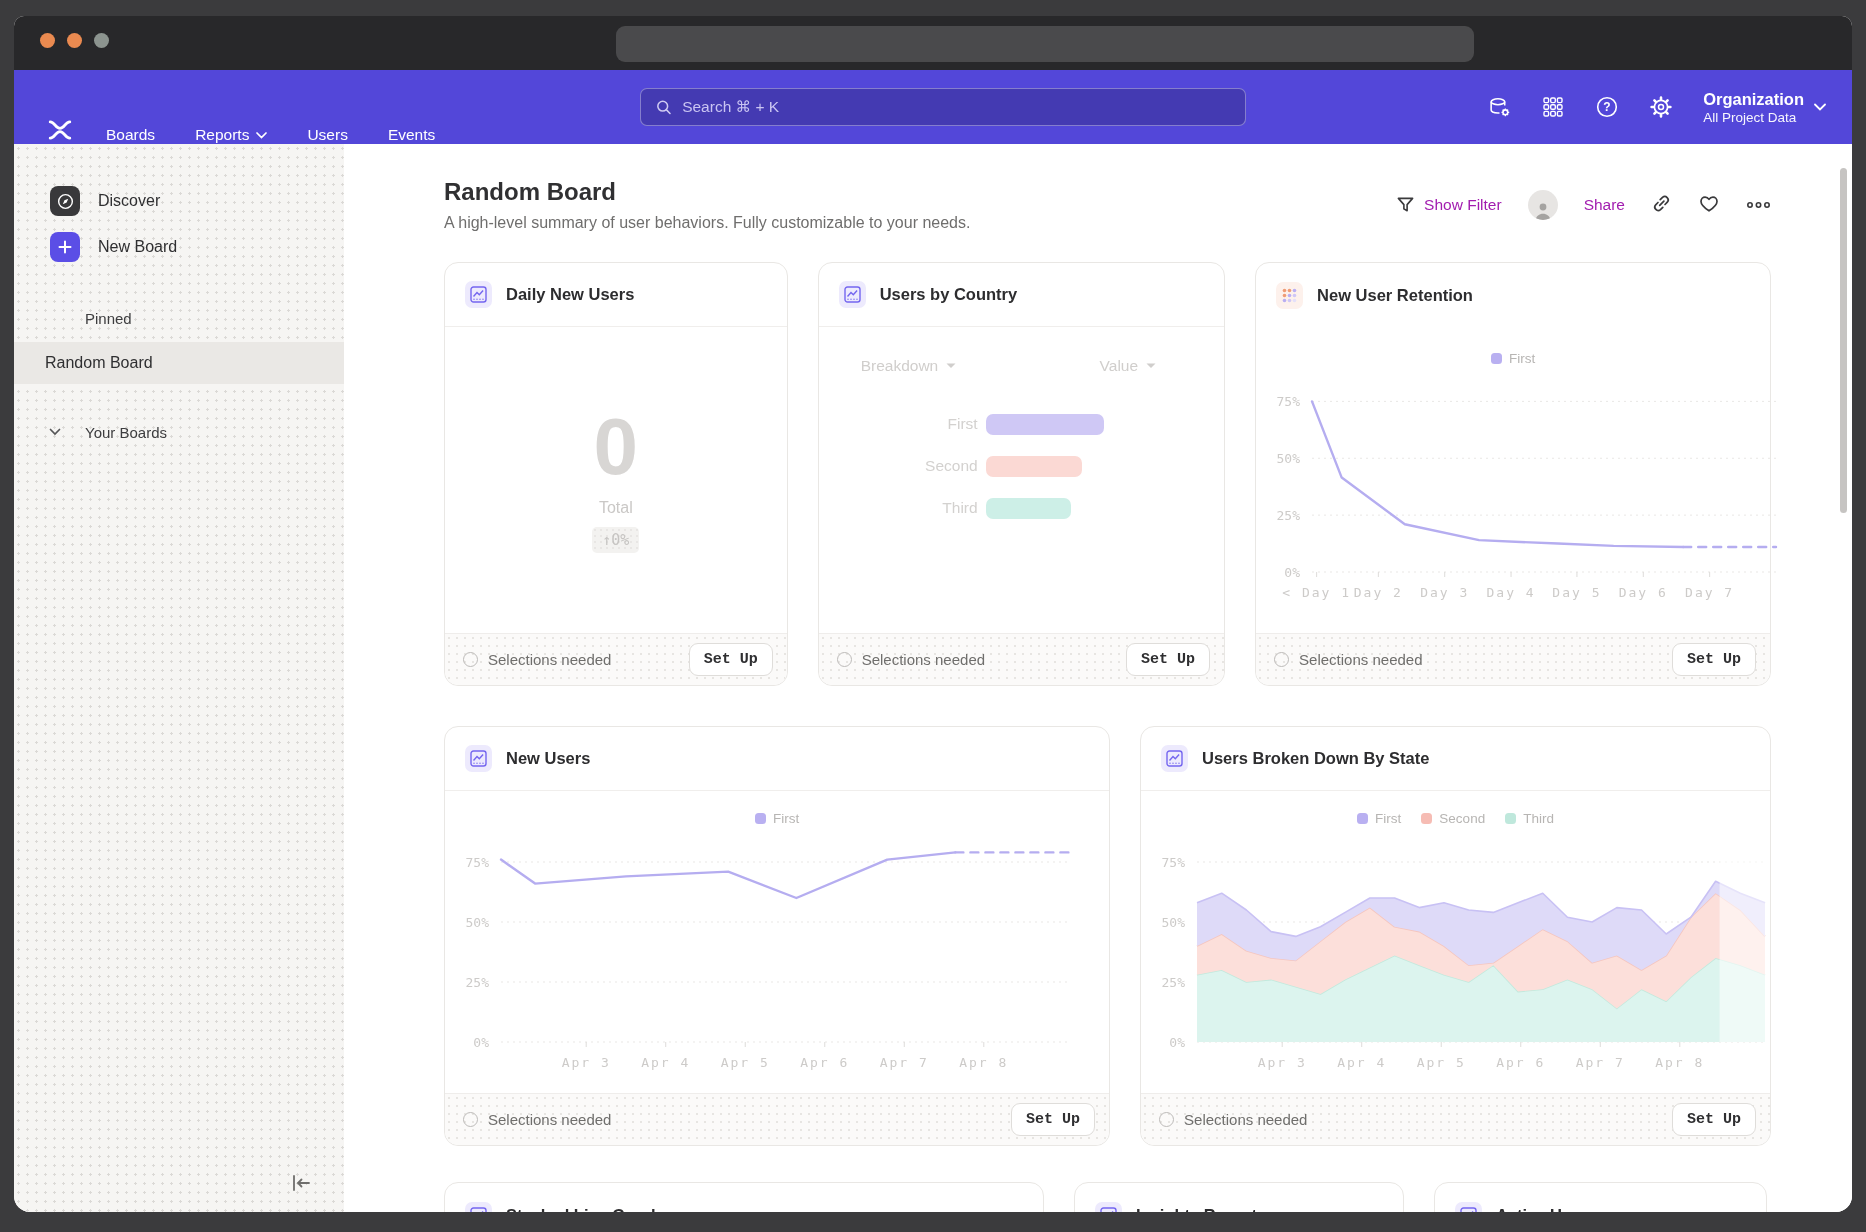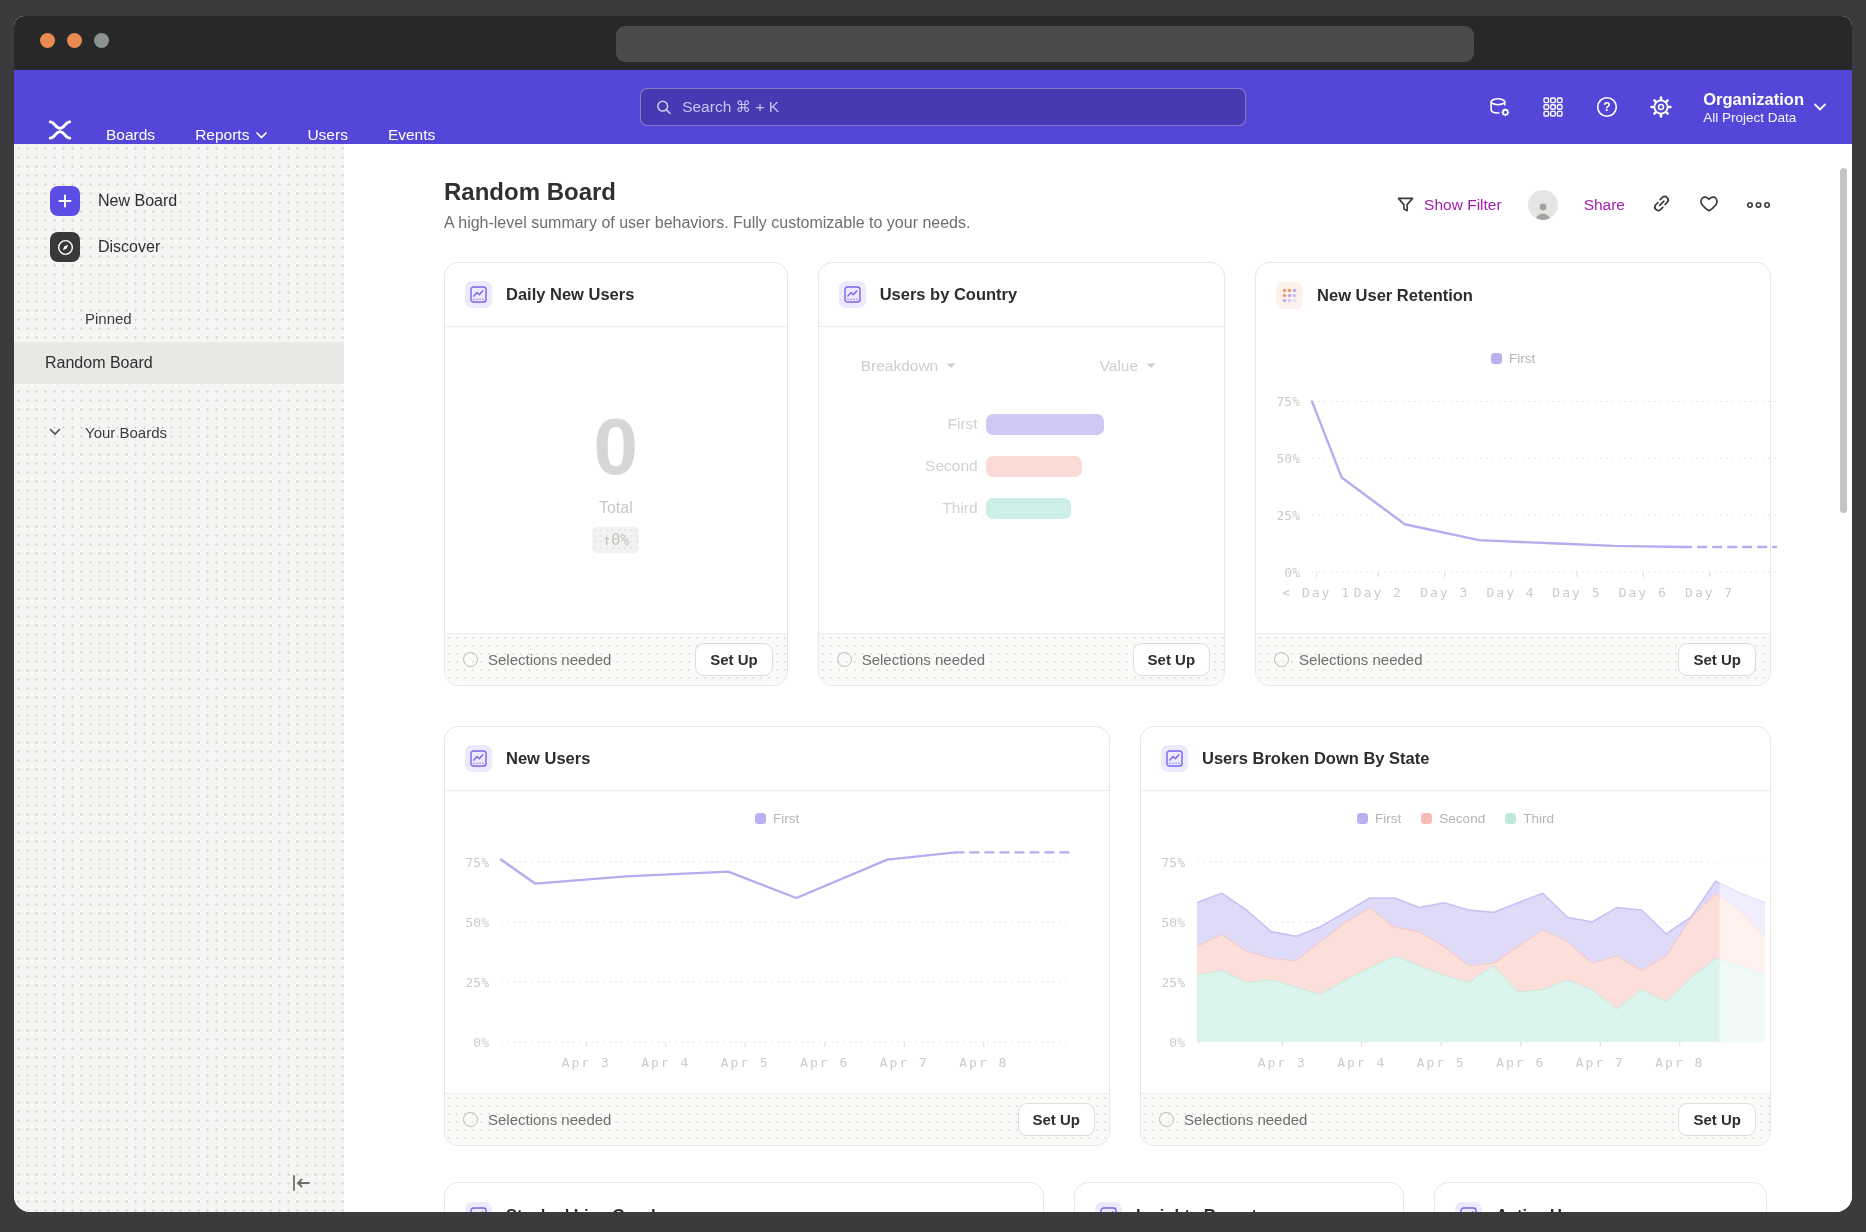--- a/index.html
+++ b/index.html
@@ -59,21 +59,21 @@
   .chart-ic { width:27px; height:27px; border-radius:7px; background:#edeafd; display:flex; align-items:center; justify-content:center; flex:none; }
   .chart-ic.ret { background:#fdf1ec; }
   .card-title { font-size:16.5px; font-weight:700; color:#2d2d2f; white-space:nowrap; }
   .card-body { flex:1; min-height:0; position:relative; }
   .card-foot { flex:none; height:52px; border-top:1px solid #efedeb; display:flex; align-items:center; gap:10px;
                padding:0 14px 0 18px; border-radius:0 0 14px 14px;
                background-color:#fbfaf9; background-image:radial-gradient(#e7e5e2 0.9px, rgba(0,0,0,0) 1px); background-size:8px 8px; }
   .radio { width:15px; height:15px; border:1.5px solid #bdbbb9; border-radius:50%; flex:none; }
   .status { font-size:15px; color:#6f6e6c; }
   .setup { margin-left:auto; background:#fff; border:1px solid #dfddda; border-radius:9px; padding:7px 14px;
-           font-size:15px; font-weight:700; color:#2f2f31; font-family:Liberation Sans, sans-serif; cursor:pointer;text-align:right; }
+           font-size:15px; font-weight:700; color:#2f2f31; font-family:Liberation Mono, monospace; cursor:pointer;text-align:right; }
   
   .daily-body { display:flex; flex-direction:column; align-items:center; justify-content:center; height:100%; }
   .big-num { font-size:80px; font-weight:600; color:#d8d6d4; line-height:1; }
   .big-cap { margin-top:12px; font-size:16px; color:#cac8c6; }
   .delta { margin-top:10px; font-family:"DejaVu Sans Mono",monospace; font-size:15px; color:#c6c4c2;
            background-color:#f3f2f0; background-image:radial-gradient(#e8e6e4 0.8px, rgba(0,0,0,0) 1px); background-size:6px 6px;
            padding:4px 10px; border-radius:5px; }
   
   .controls { display:flex; justify-content:space-between; padding:30px 68px 0 42px; }
   .ctrl { font-size:15.5px; color:#d0cecc; display:flex; align-items:center; gap:8px; }
@@ -181,35 +181,35 @@
               <path d="M1 1.5l5 5 5-5" stroke="#fff" stroke-width="1.8" fill="none" stroke-linecap="round"></path>
             </svg>
         </div>
       </div>
     </div>
 
     <div class="app-body">
 
       <div class="sidebar">
         <div class="side-row">
-          <span class="side-ic" style="background:#5b4ee6">
-            <svg width="16" height="16" viewBox="0 0 16 16">
-                <path d="M8 2.5v11M2.5 8h11" stroke="#fff" stroke-width="2" stroke-linecap="round"></path>
-              </svg>
-          </span>
-          <span class="side-label">New Board</span>
-        </div>
-        <div class="side-row">
           <span class="side-ic" style="background:#39393b">
             <svg width="19" height="19" viewBox="0 0 20 20">
                 <circle cx="10" cy="10" r="7.2" stroke="#fff" stroke-width="1.5" fill="none"></circle>
                 <path d="M7.2 12.8l1.7-4 4-1.7-1.7 4z" fill="#fff"></path>
               </svg>
           </span>
           <span class="side-label">Discover</span>
+        </div>
+        <div class="side-row">
+          <span class="side-ic" style="background:#5b4ee6">
+            <svg width="16" height="16" viewBox="0 0 16 16">
+                <path d="M8 2.5v11M2.5 8h11" stroke="#fff" stroke-width="2" stroke-linecap="round"></path>
+              </svg>
+          </span>
+          <span class="side-label">New Board</span>
         </div>
         <div class="side-section">
           <svg width="12" height="8" viewBox="0 0 12 8">
               <path d="M1.5 1.5L6 6l4.5-4.5" stroke="#55555 7" stroke-width="1.7" fill="none" stroke-linecap="round"></path>
             </svg>
           <span>Pinned</span>
         </div>
         <div class="side-selected">
           <span>Random Board</span>
         </div>

